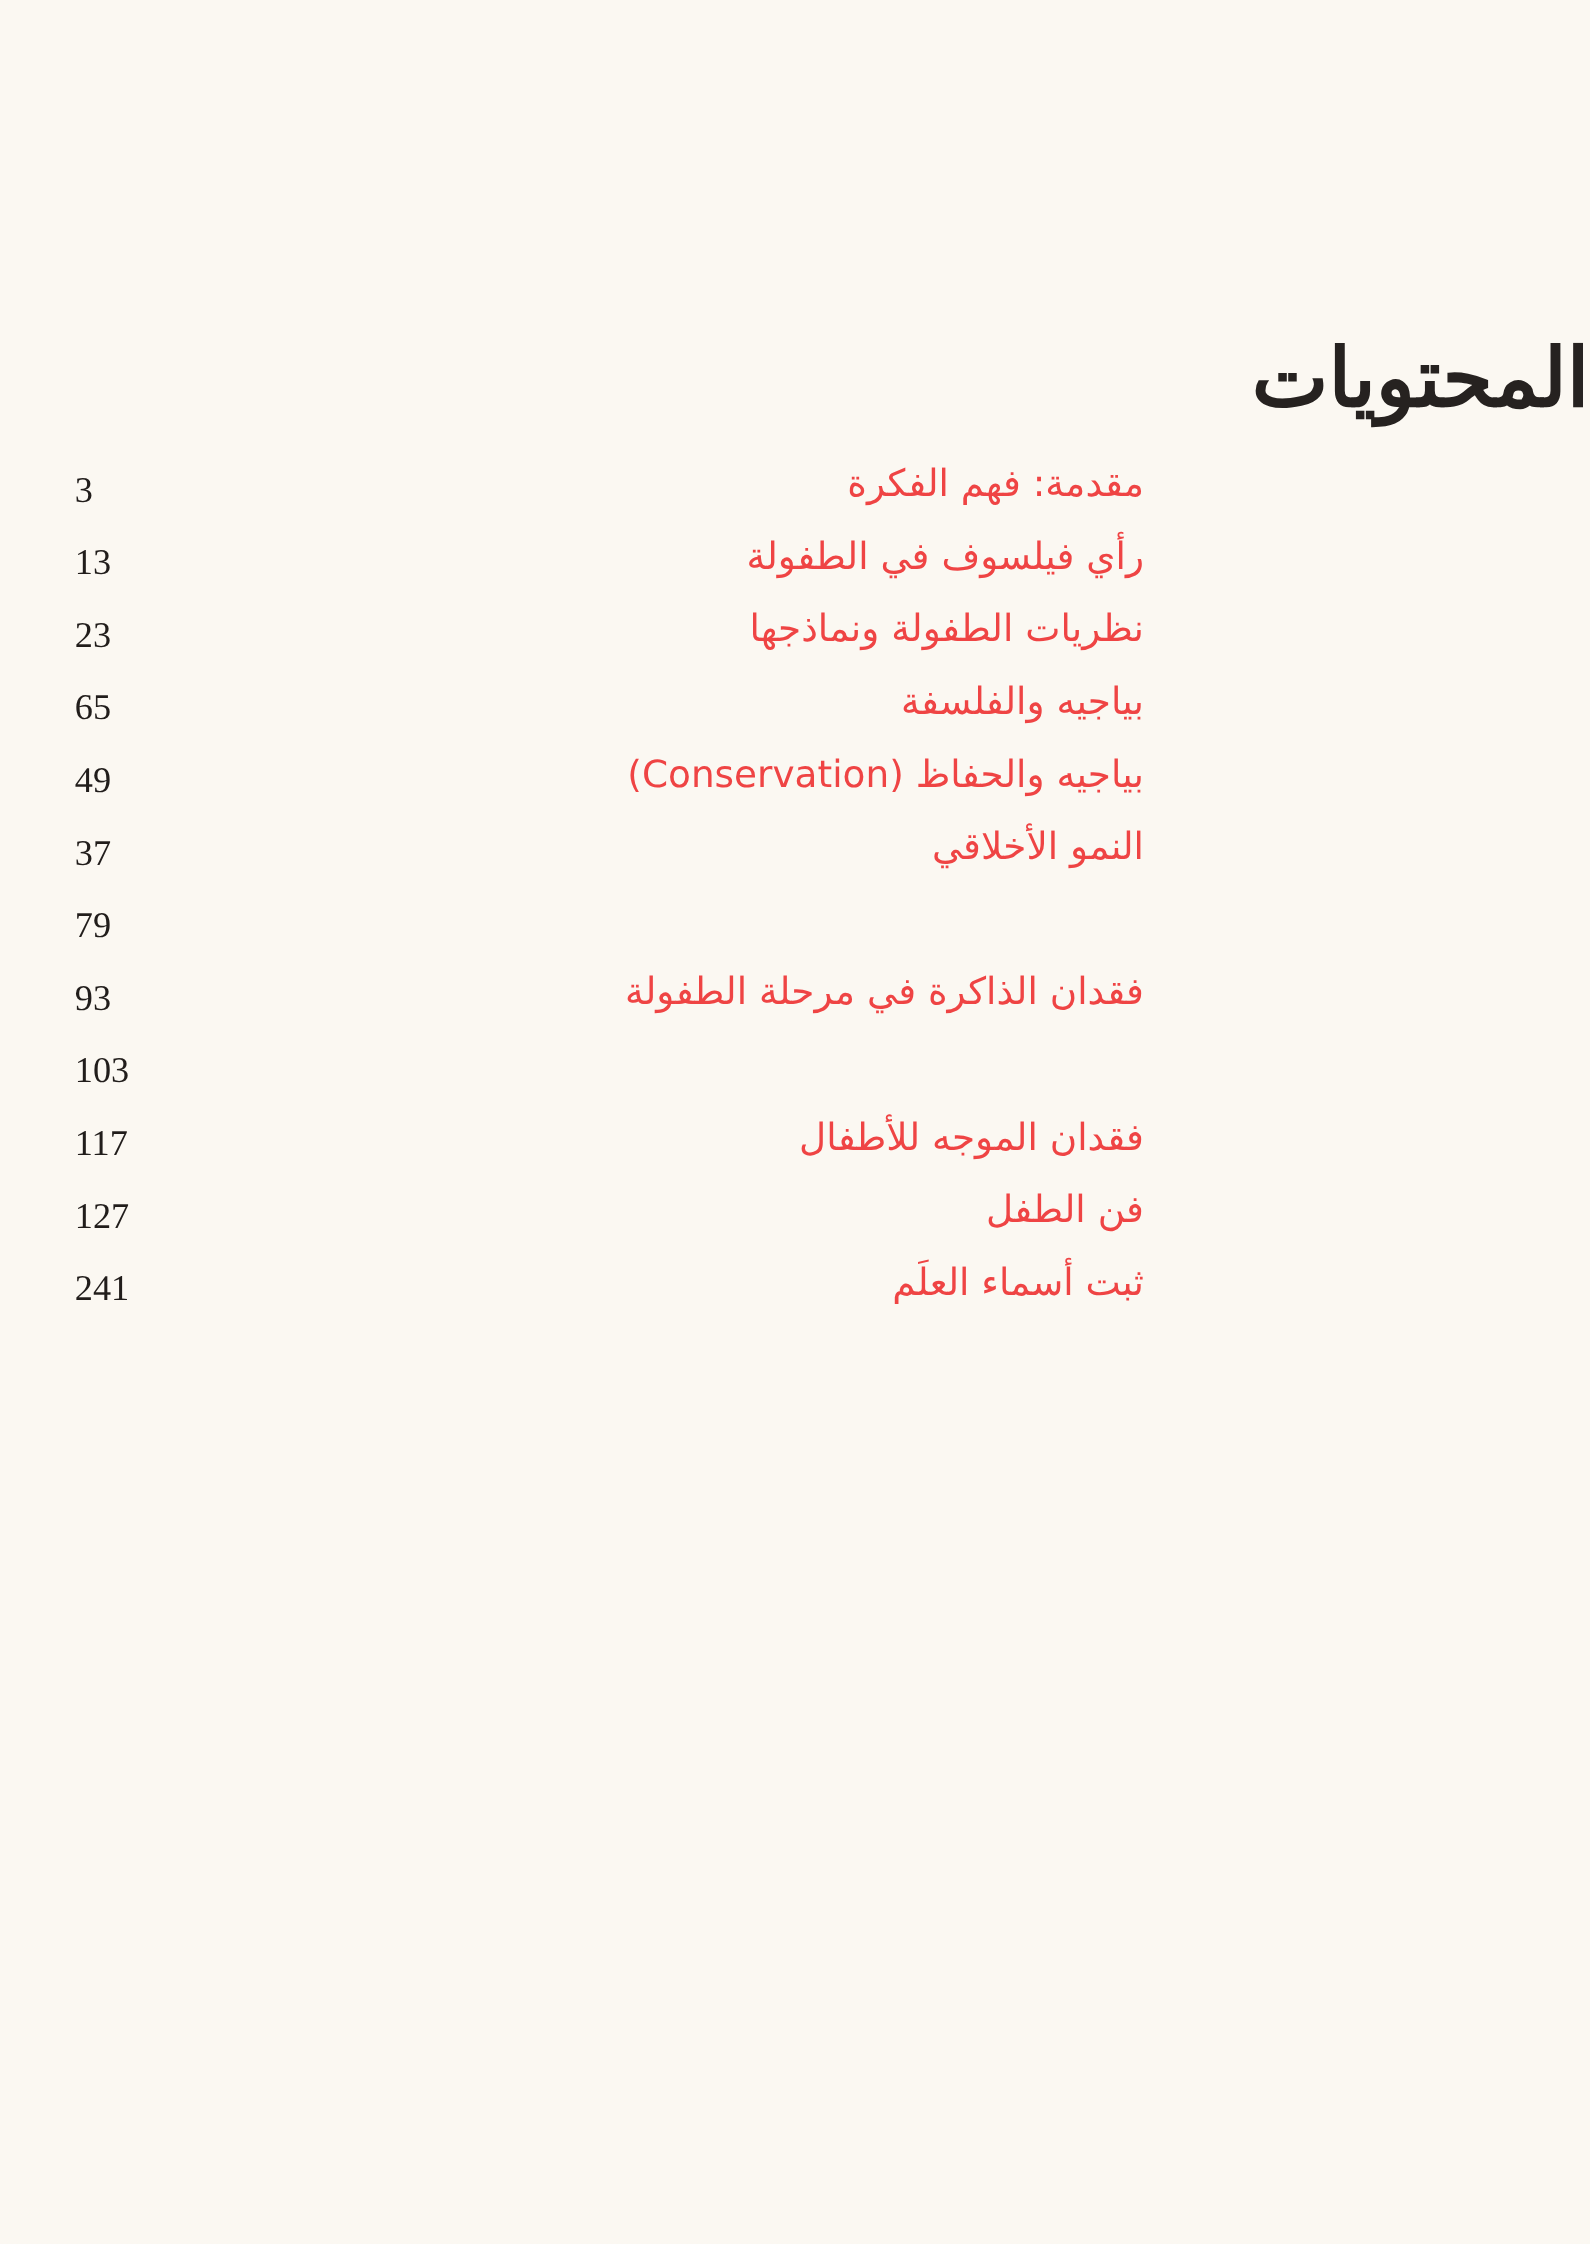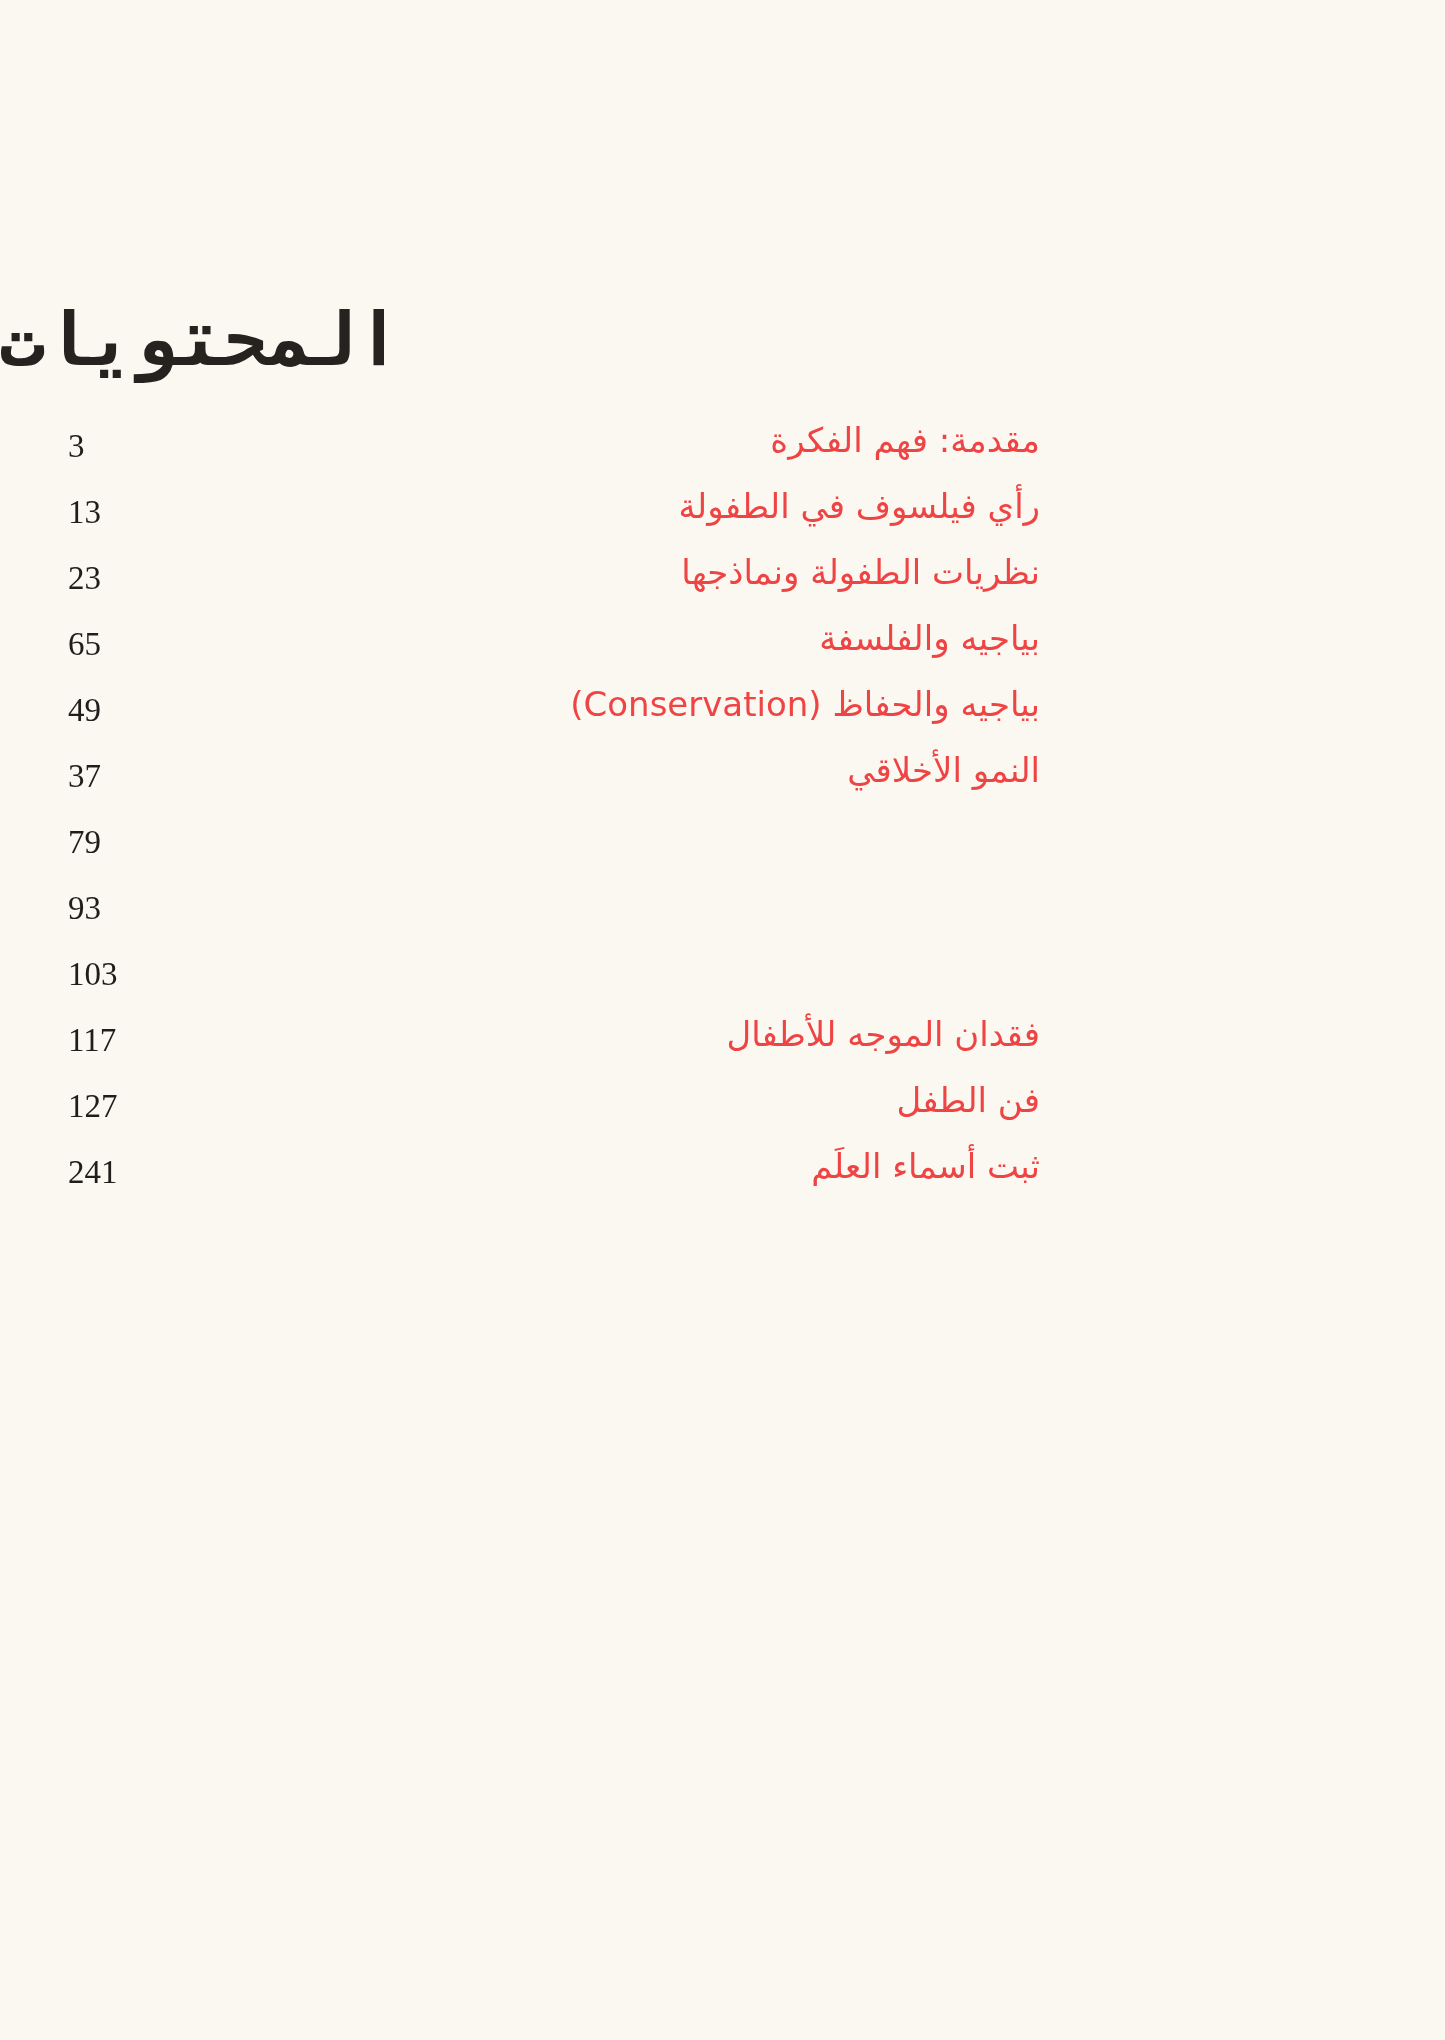--- a/index.html
+++ b/index.html
@@ -20,22 +20,22 @@
     inset: 0;
     background: #FBF8F2;
   }
 
   
   .toc-title {
     position: absolute;
     top: 258px;
     left: 0;
     width: 1445px;
-    text-align: left;
-    font-family: Liberation Mono, monospace;
+    text-align: right;
+    font-family: Liberation Serif, serif;
     font-weight: 700;
     font-size: 74px;
     line-height: 1.0;
     color: #262220;
     letter-spacing: 0px;
     direction: rtl;
     unicode-bidi: isolate;
   }
 
   
@@ -127,20 +127,21 @@
       <span class="toc-page-number">37</span>
       <span class="toc-entry-title">النمو الأخلاقي</span>
     </div>
 
     <div class="toc-row">
       <span class="toc-page-number">79</span>
     </div>
 
     <div class="toc-row">
       <span class="toc-page-number">93</span>
+      <span class="toc-entry-title">فقدان الذاكرة في مرحلة الطفولة</span>
     </div>
 
     <div class="toc-row">
       <span class="toc-page-number">103</span>
     </div>
 
     <div class="toc-row">
       <span class="toc-page-number">117</span>
       <span class="toc-entry-title">فقدان الموجه للأطفال</span>
     </div>

